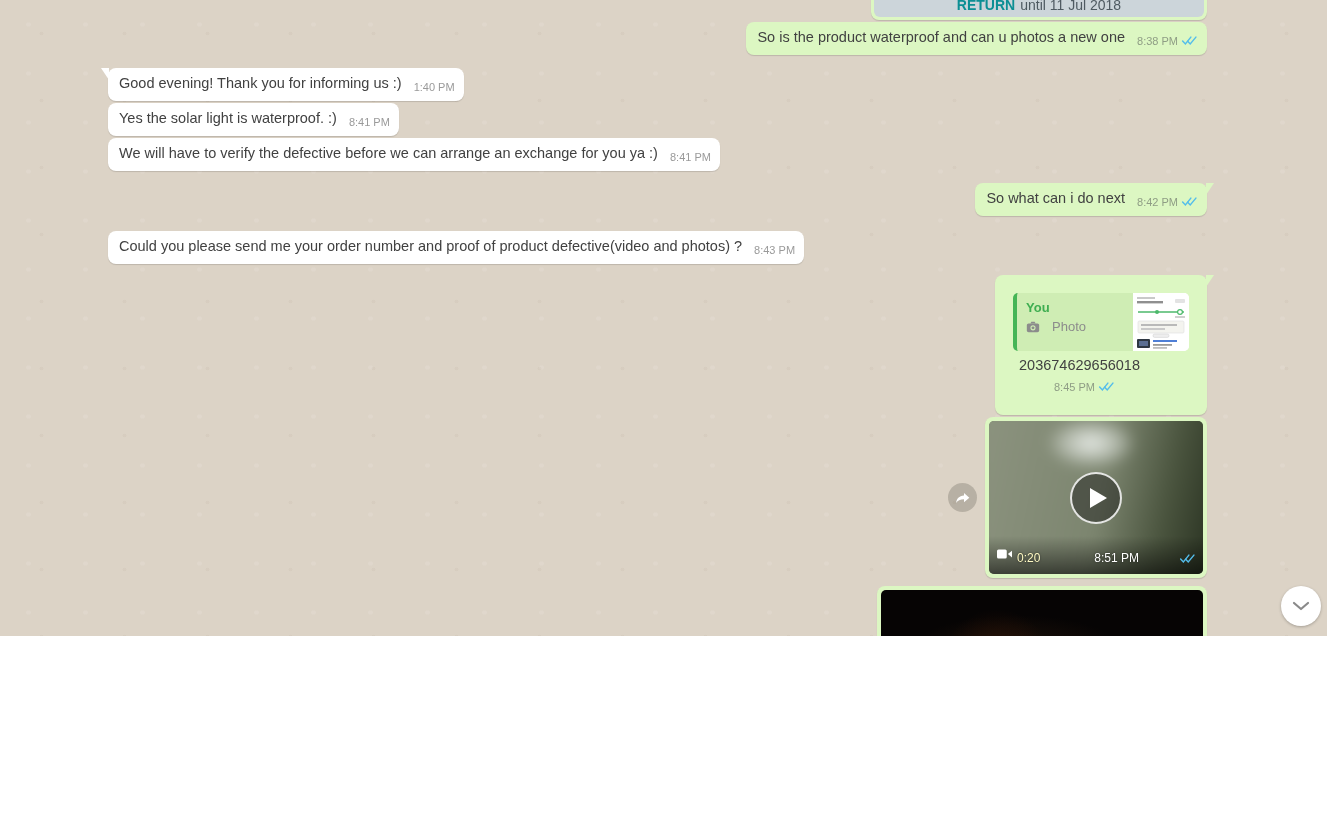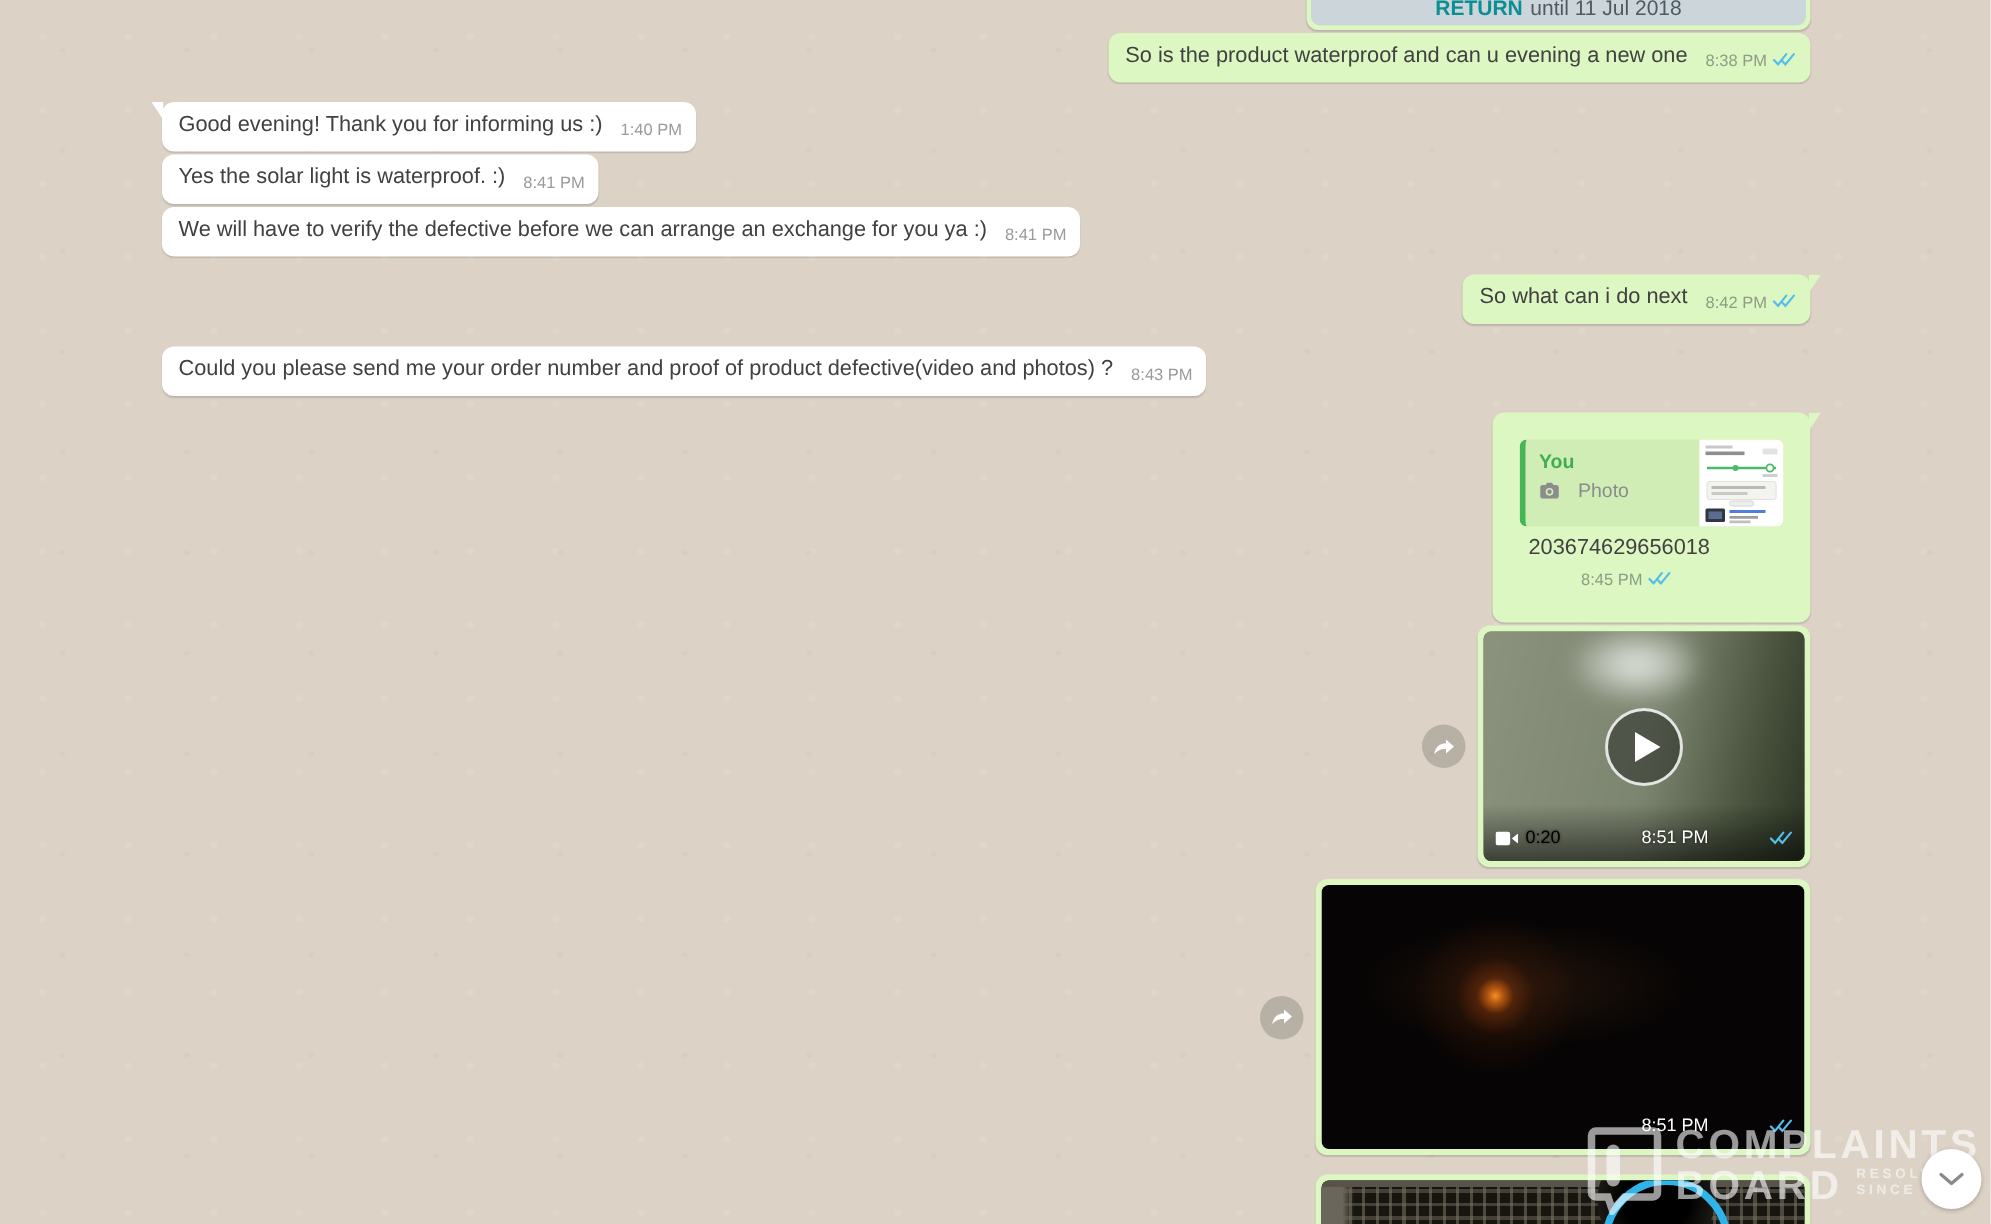--- a/index.html
+++ b/index.html
@@ -1,20 +1,20 @@
 <!DOCTYPE html>
 <html><head>
 <meta charset="utf-8">
 <style>
   * { margin:0; padding:0; box-sizing:border-box; }
   html,body { width:1327px; height:816px; overflow:hidden; }
   body { font-family:"Liberation Sans","DejaVu Sans",sans-serif; }
 
   .screen {
-    position:relative; width:1327px; height:816px; overflow:hidden;
+    position:relative; width:1327px; height:636px; overflow:hidden;
     background-color:#dcd3c6;
     background-image:
       radial-gradient(rgba(170,158,138,0.10) 1.5px, transparent 2.5px),
       radial-gradient(rgba(255,255,255,0.10) 2px, transparent 3px);
     background-size:83px 67px, 57px 49px;
   }
 
   .chat-area {
     position:absolute; inset:0;
     padding:0 120px 0 108px;
@@ -94,22 +94,22 @@
     background:linear-gradient(transparent, rgba(0,0,0,0.55)); }
   .play-btn {
     position:absolute; left:50%; top:50%; transform:translate(-50%,-50%);
     width:52px; height:52px; border-radius:50%;
     background:rgba(25,25,25,0.45); border:2px solid rgba(255,255,255,0.85);
     display:flex; align-items:center; justify-content:center; cursor:pointer;
   }
   .play-tri { width:0; height:0; border-left:17px solid #ffffff;
     border-top:10px solid transparent; border-bottom:10px solid transparent; margin-left:5px; }
   .media-meta-l {
-    position:absolute; left:8px; bottom:6px; display:flex; align-items:center; gap:5px;
-    color:#000000; font-size:12px; text-shadow:0 0 2px rgba(0,0,0,0.6);
+    position:absolute; left:8px; bottom:6px; display:flex; align-items:flex-start; gap:5px;
+    color:#fef9c3; font-size:12px; text-shadow:0 0 2px rgba(0,0,0,0.6);
   }
   .media-meta-r {
     position:absolute; right:7px; bottom:6px; display:flex; align-items:center;
     color:#fff; font-size:12px; text-shadow:0 0 2px rgba(0,0,0,0.6); white-space:nowrap;gap:37px;
   }
 
   .photo-inner { width:322px; height:176px; cursor:pointer;
     background:
       radial-gradient(circle at 36% 42%, rgba(255,150,40,0.95) 0px, rgba(230,110,20,0.75) 5px, rgba(150,60,10,0.45) 12px, rgba(70,28,6,0.28) 26px, transparent 55px),
       radial-gradient(ellipse 160px 60px at 42% 38%, rgba(60,35,18,0.5), transparent 70%),
@@ -182,21 +182,21 @@
         <div class="img-frag">
           <span class="link">RETURN</span>
           <span>until  11 Jul 2018</span>
 
         </div>
       </div>
     </div>
 
     <div class="row out">
       <div class="bubble out text">
-        <span>So is the product waterproof and can u evening a new one</span><span class="msg-time"><span>8:38 PM</span><svg class="ticks" width="17" height="11" viewBox="0 0 18 12">
+        <span>So is the product waterproof and can u photos a new one</span><span class="msg-time"><span>8:38 PM</span><svg class="ticks" width="17" height="11" viewBox="0 0 18 12">
               <path d="M1.5 6.5l3 3.2 6-7.4" fill="none" stroke="#53bdeb" stroke-width="1.6" stroke-linecap="round"></path>
               <path d="M7 6.8l2.8 2.9 6.2-7.4" fill="none" stroke="#53bdeb" stroke-width="1.6" stroke-linecap="round"></path>
             </svg></span>
       </div>
     </div>
 
     <div class="row in mt-13">
       <div class="bubble in text tail-left">
         <span>Good evening! Thank you for informing us :)</span><span class="msg-time">1:40 PM</span>
       </div>

